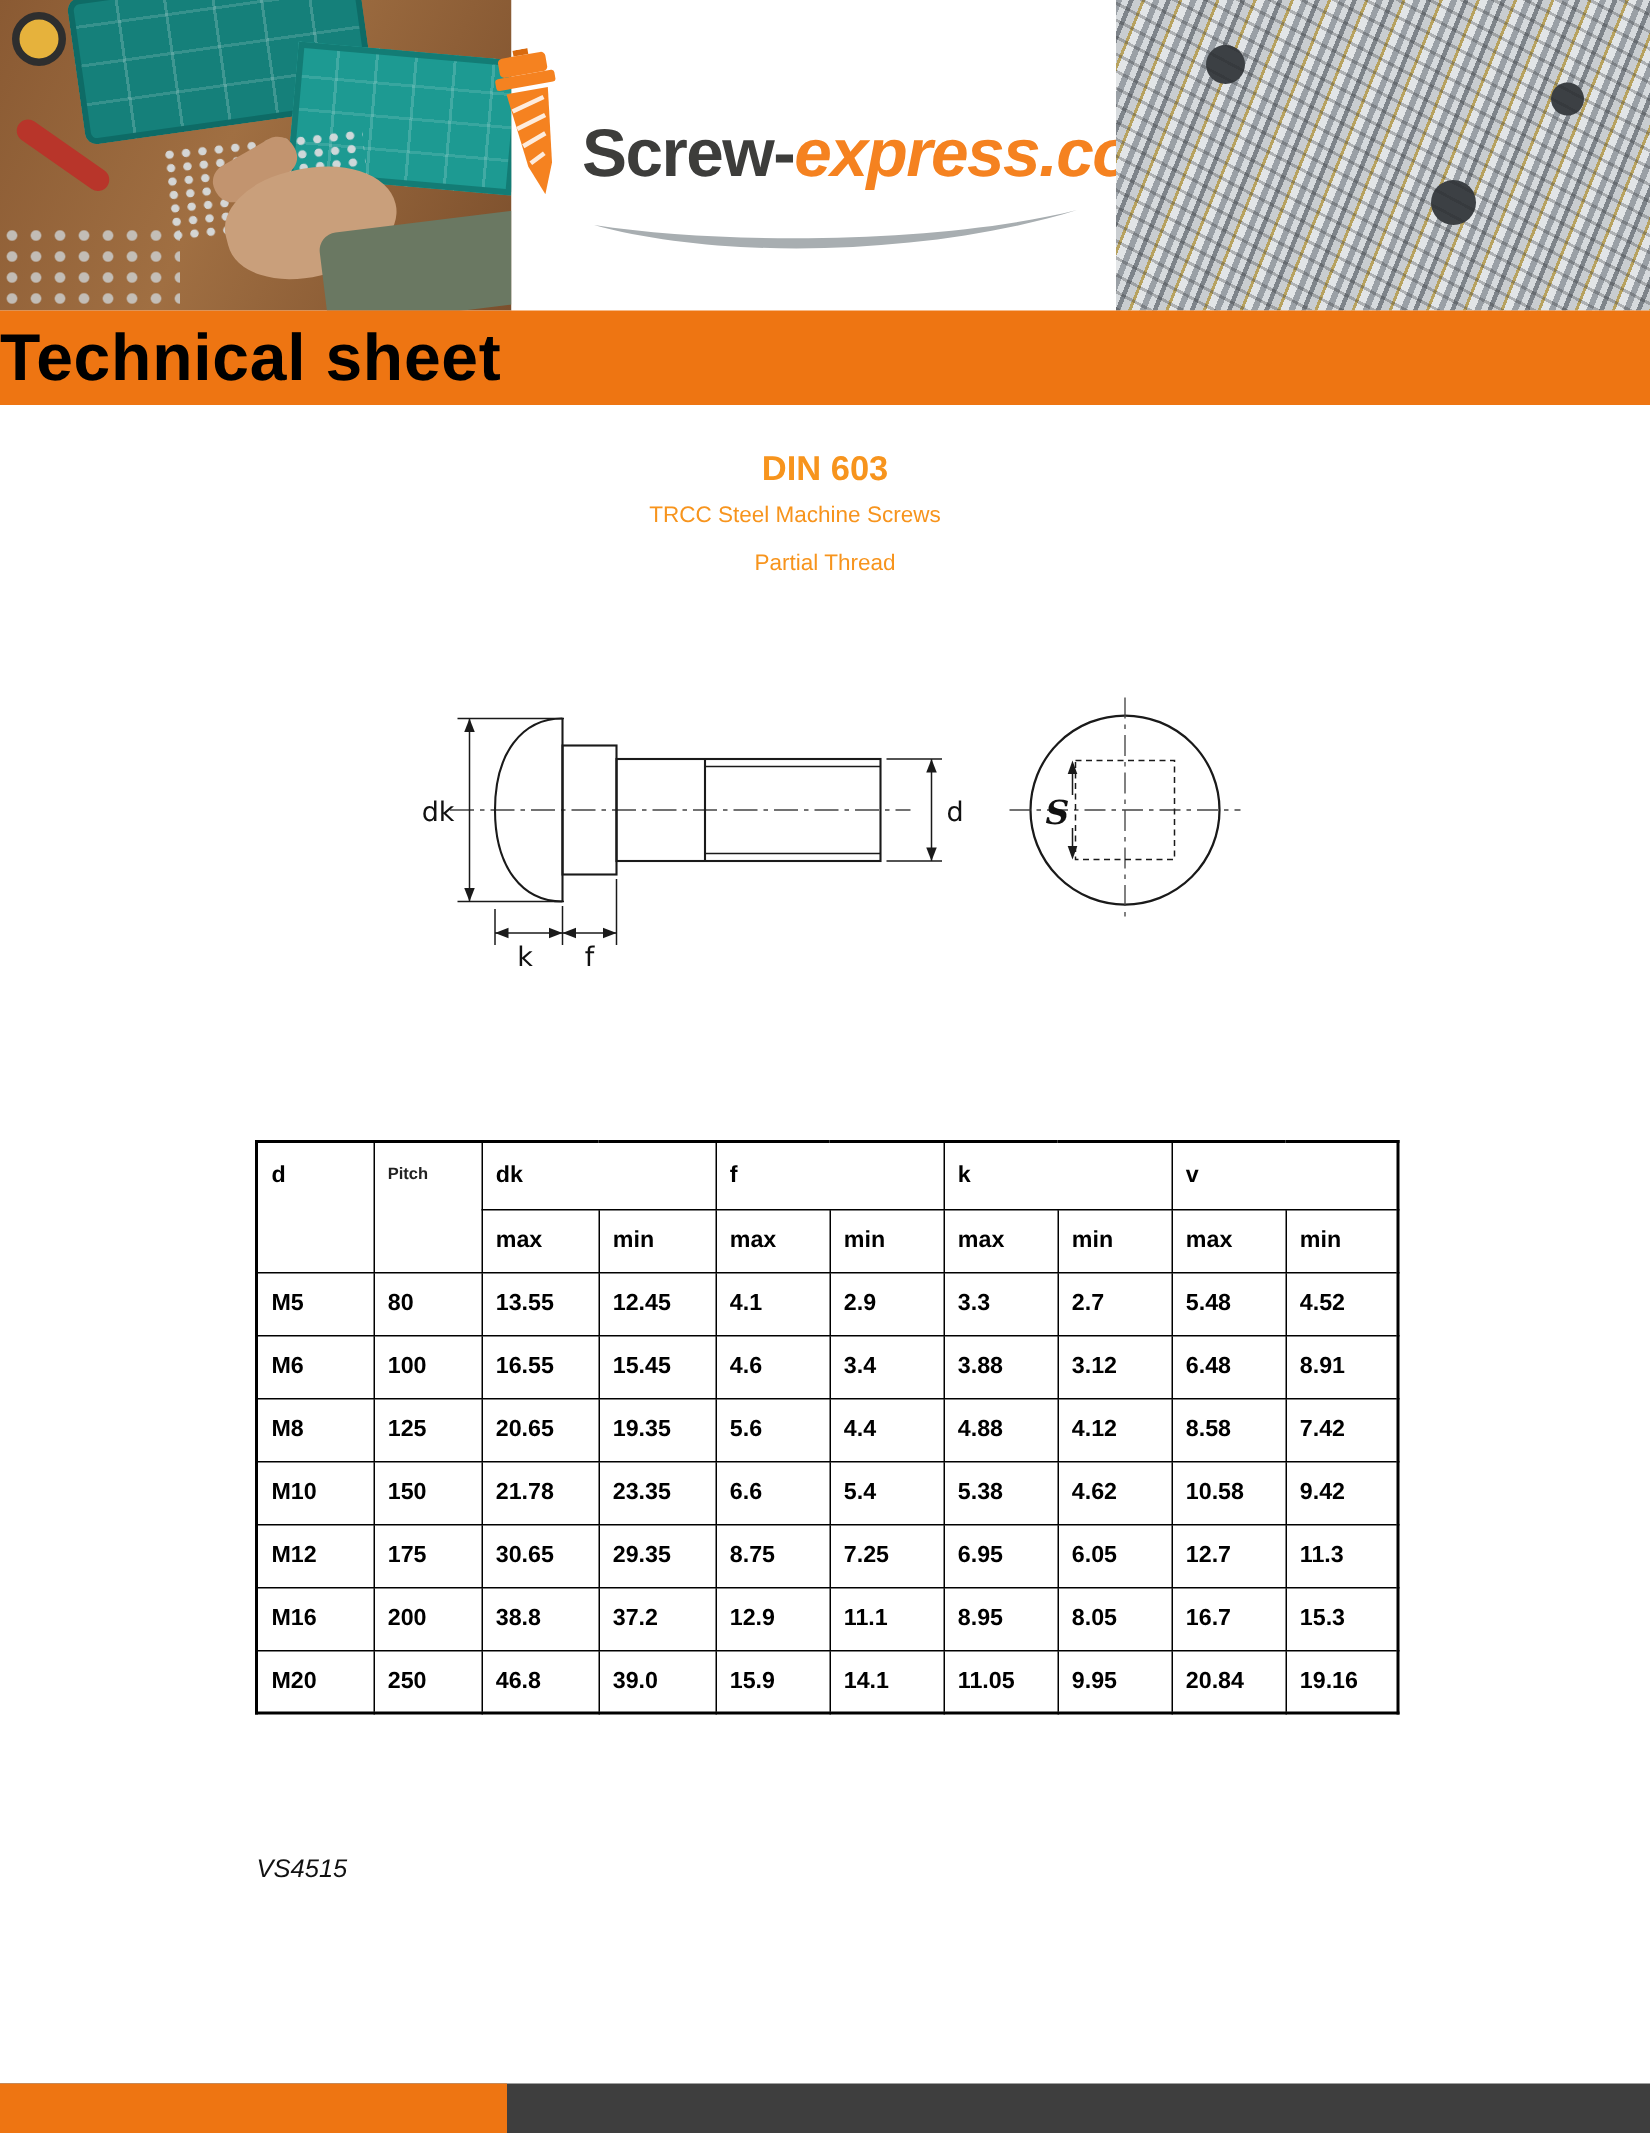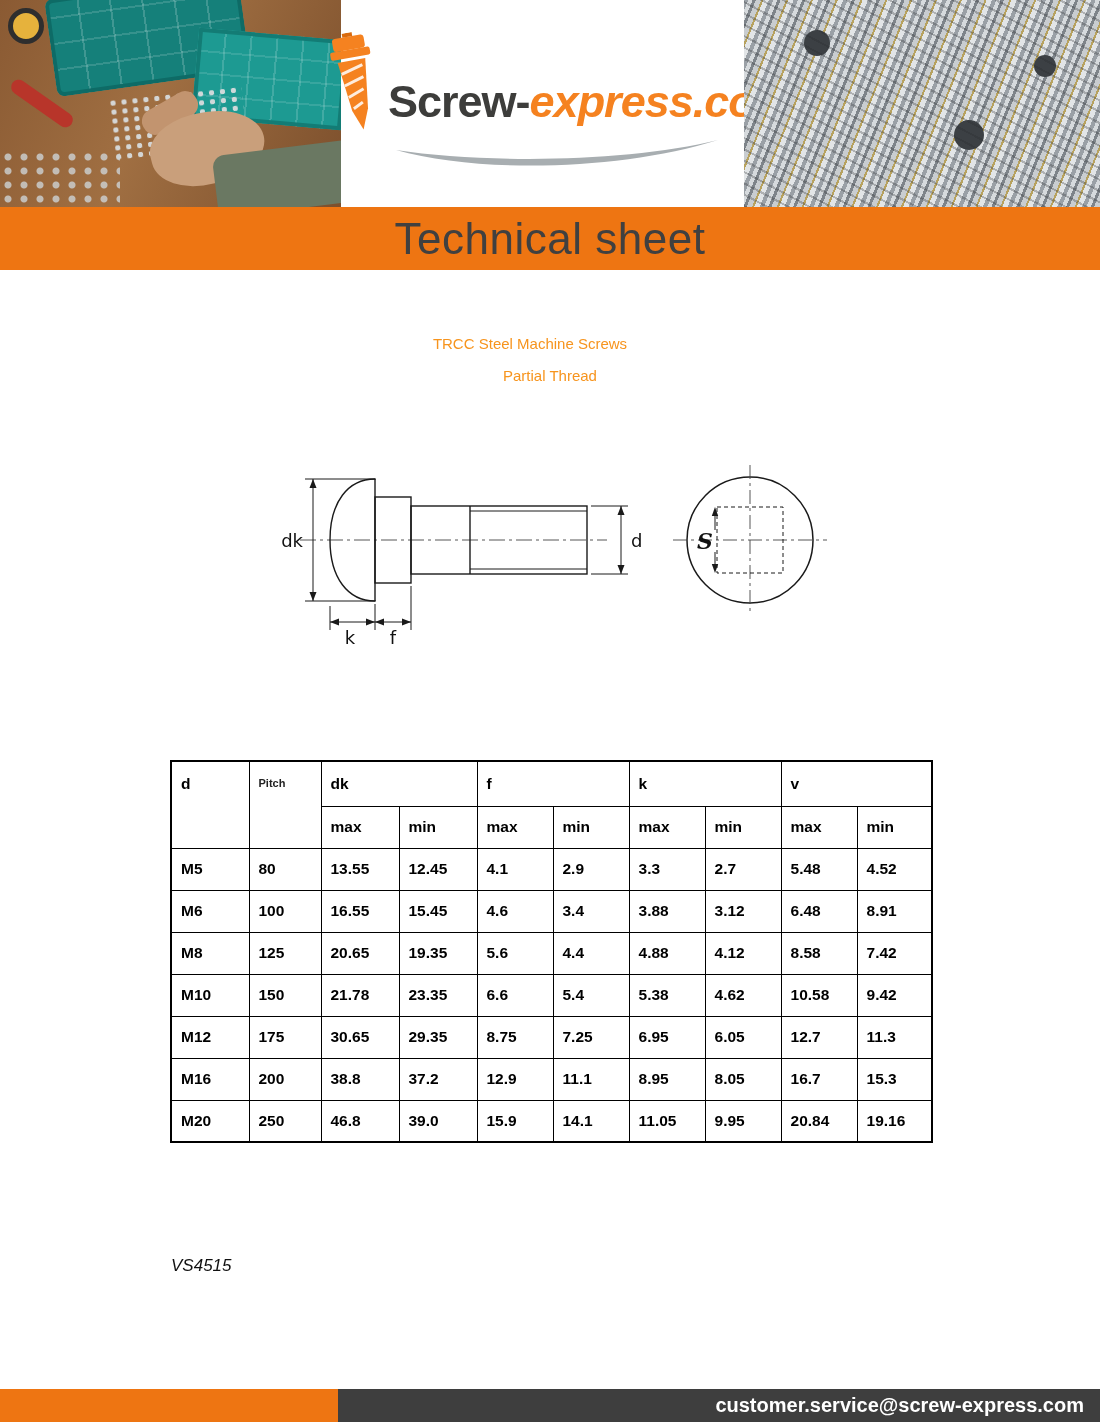--- a/index.html
+++ b/index.html
@@ -39,41 +39,41 @@
 
   
   .logo-zone { position:absolute; left:341px; top:0; width:404px; height:207px; background:#fff; }
   .screw-icon { position:absolute; left:326px; top:32px; width:62px; height:120px; transform:rotate(-10deg); }
   .logo-text { position:absolute; left:388px; top:76px; font-size:45px; font-weight:bold; letter-spacing:-1px; color:#3d3d3b; white-space:nowrap; }
   .logo-orange { color:#f58220; font-style:italic; }
   .swoosh { position:absolute; left:392px; top:136px; }
 
   
   .banner { position:absolute; left:0; top:207px; width:1100px; height:63px; background:#ee7512; }
-  .banner-title { display:block; text-align:center; line-height:63px; font-size:44px; font-weight:normal; color:#404040; letter-spacing:0.5px; }
+  .banner-title { display:block; text-align:left; line-height:63px; font-size:44px; font-weight:bold; color:#000000; letter-spacing:0.5px; }
 
   
   .din-title { position:absolute; left:0; top:299px; width:1100px; text-align:center; font-size:23px; font-weight:bold; color:#f7941d; }
   .subtitle1 { position:absolute; left:0; top:335px; width:1020px; text-align:center; font-size:15px; color:#f7941d;margin-left:20px; }
   .subtitle2 { position:absolute; left:0; top:367px; width:1100px; text-align:center; font-size:15px; color:#f7941d; }
 
   
   .diagram { position:absolute; left:255px; top:440px; width:600px; height:215px; }
   .diagram svg { display:block; }
   .dwg-label { font-family:"DejaVu Sans", sans-serif; font-size:18px; fill:#111; }
   .dwg-s { font-family:"DejaVu Serif", serif; font-size:22px; font-style:italic; font-weight:bold; fill:#111; }
 
   
   .spec-table { position:absolute; left:170px; top:760px; width:761px; border-collapse:collapse; table-layout:fixed; border:2px solid #000; }
   .spec-table th, .spec-table td { border:1px solid #000; padding:0 9px; font-size:15.5px; font-weight:bold; color:#000; text-align:left; vertical-align:middle; height:42px; background:#fff; }
   .spec-table thead tr:first-child th { height:45px; }
   .spec-table th.rs { vertical-align:top; padding-top:13px; }
   .spec-table th.pitch { font-size:11px; font-weight:bold; color:#222; padding-top:15px; }
 
-  .version { position:absolute; left:171px; top:1236px; font-style:italic; font-size:17px; color:#111;margin-top:20px; }
+  .version { position:absolute; left:171px; top:1236px; font-style:italic; font-size:17px; color:#111; }
 
   
   .bottombar { position:absolute; left:0; top:1389px; width:1100px; height:33px; background:#3e3e3e; }
   .bottombar-orange { position:absolute; left:0; top:0; width:338px; height:33px; background:#ee7512; }
   .email { position:absolute; right:16px; top:0; line-height:33px; color:#fff; font-weight:bold; font-size:20px; }
 </style>
 </head>
 <body>
 
 <div class="page">
@@ -119,20 +119,21 @@
   <div class="photo photo-right">
     <div class="pr-head pr-h1"></div>
     <div class="pr-head pr-h2"></div>
     <div class="pr-head pr-h3"></div>
   </div>
 
   <div class="banner">
     <span class="banner-title">Technical sheet</span>
   </div>
 
+  <div class="din-title">DIN 603</div>
   <div class="subtitle1">TRCC Steel Machine Screws</div>
   <div class="subtitle2">Partial Thread</div>
 
   <div class="diagram">
     <svg viewBox="0 0 600 215" width="600" height="215">
       <g stroke="#1a1a1a" stroke-width="1.4" fill="none">
 
         <path d="M45 100 L352 100" stroke-width="0.9" stroke-dasharray="16 4 3 4" stroke="#444"></path>
 
         <path d="M120 39 C 93 39 75 62 75 100 C 75 138 93 161 120 161"></path>
@@ -310,16 +311,15 @@
           <td>20.84</td>
           <td>19.16</td>
         </tr>
       </tbody>
   </table>
 
   <div class="version">VS4515</div>
 
   <div class="bottombar">
     <div class="bottombar-orange"></div>
-    <span class="email">customer.service@screw-express.com</span>
   </div>
 
 </div>
 
 </body></html>

